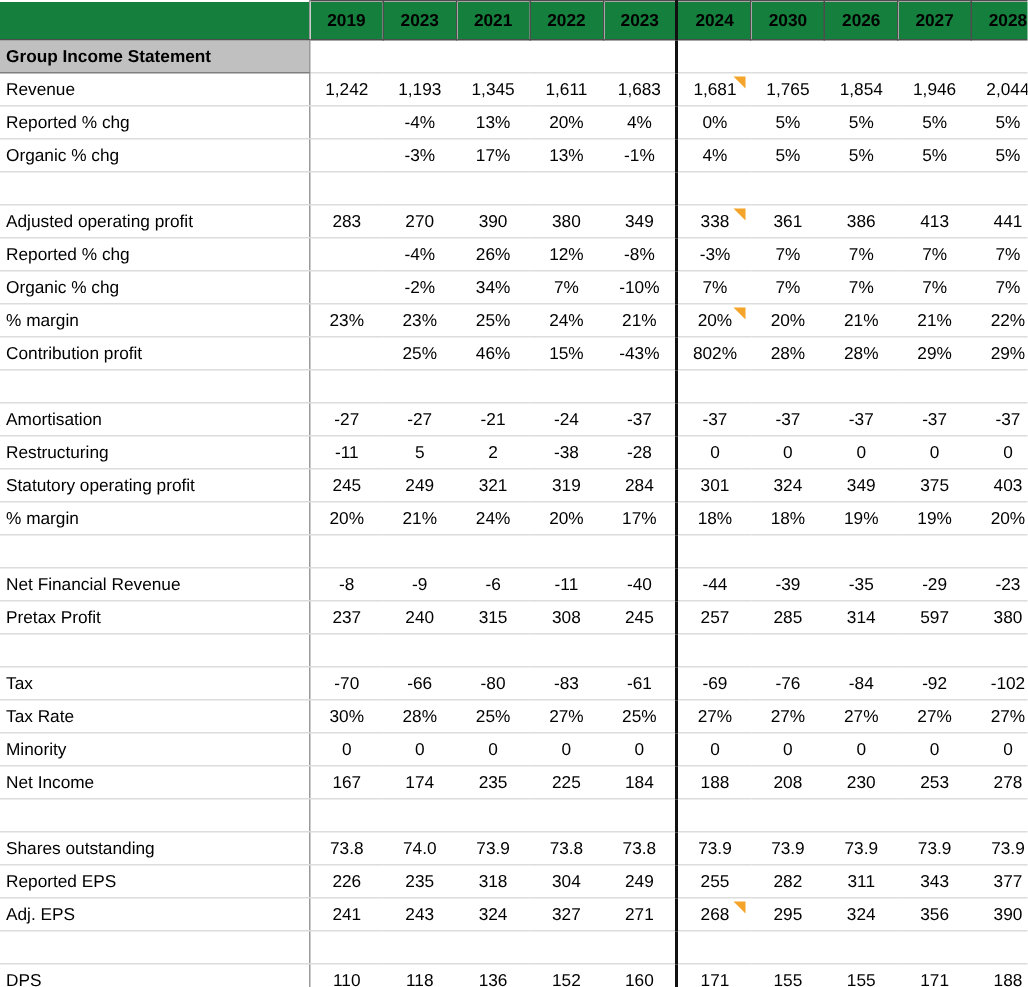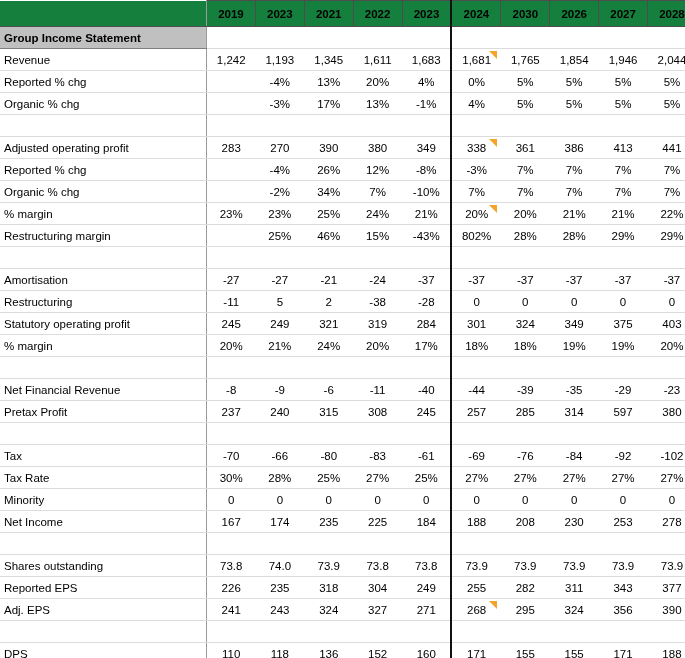--- a/index.html
+++ b/index.html
@@ -148,21 +148,21 @@
           <td class="value"><span>25%</span></td>
           <td class="value"><span>24%</span></td>
           <td class="value"><span>21%</span></td>
           <td class="value fdiv"><span>20%</span><span class="flag" style="border-top-color: rgb(244, 164, 40);"></span></td>
           <td class="value"><span>20%</span></td>
           <td class="value"><span>21%</span></td>
           <td class="value"><span>21%</span></td>
           <td class="value"><span>22%</span></td>
         </tr>
         <tr>
-          <td class="label">Restructuring margin</td>
+          <td class="label">Contribution profit</td>
           <td class="value"></td>
           <td class="value"><span>25%</span></td>
           <td class="value"><span>46%</span></td>
           <td class="value"><span>15%</span></td>
           <td class="value"><span>-43%</span></td>
           <td class="value fdiv"><span>802%</span></td>
           <td class="value"><span>28%</span></td>
           <td class="value"><span>28%</span></td>
           <td class="value"><span>29%</span></td>
           <td class="value"><span>29%</span></td>

